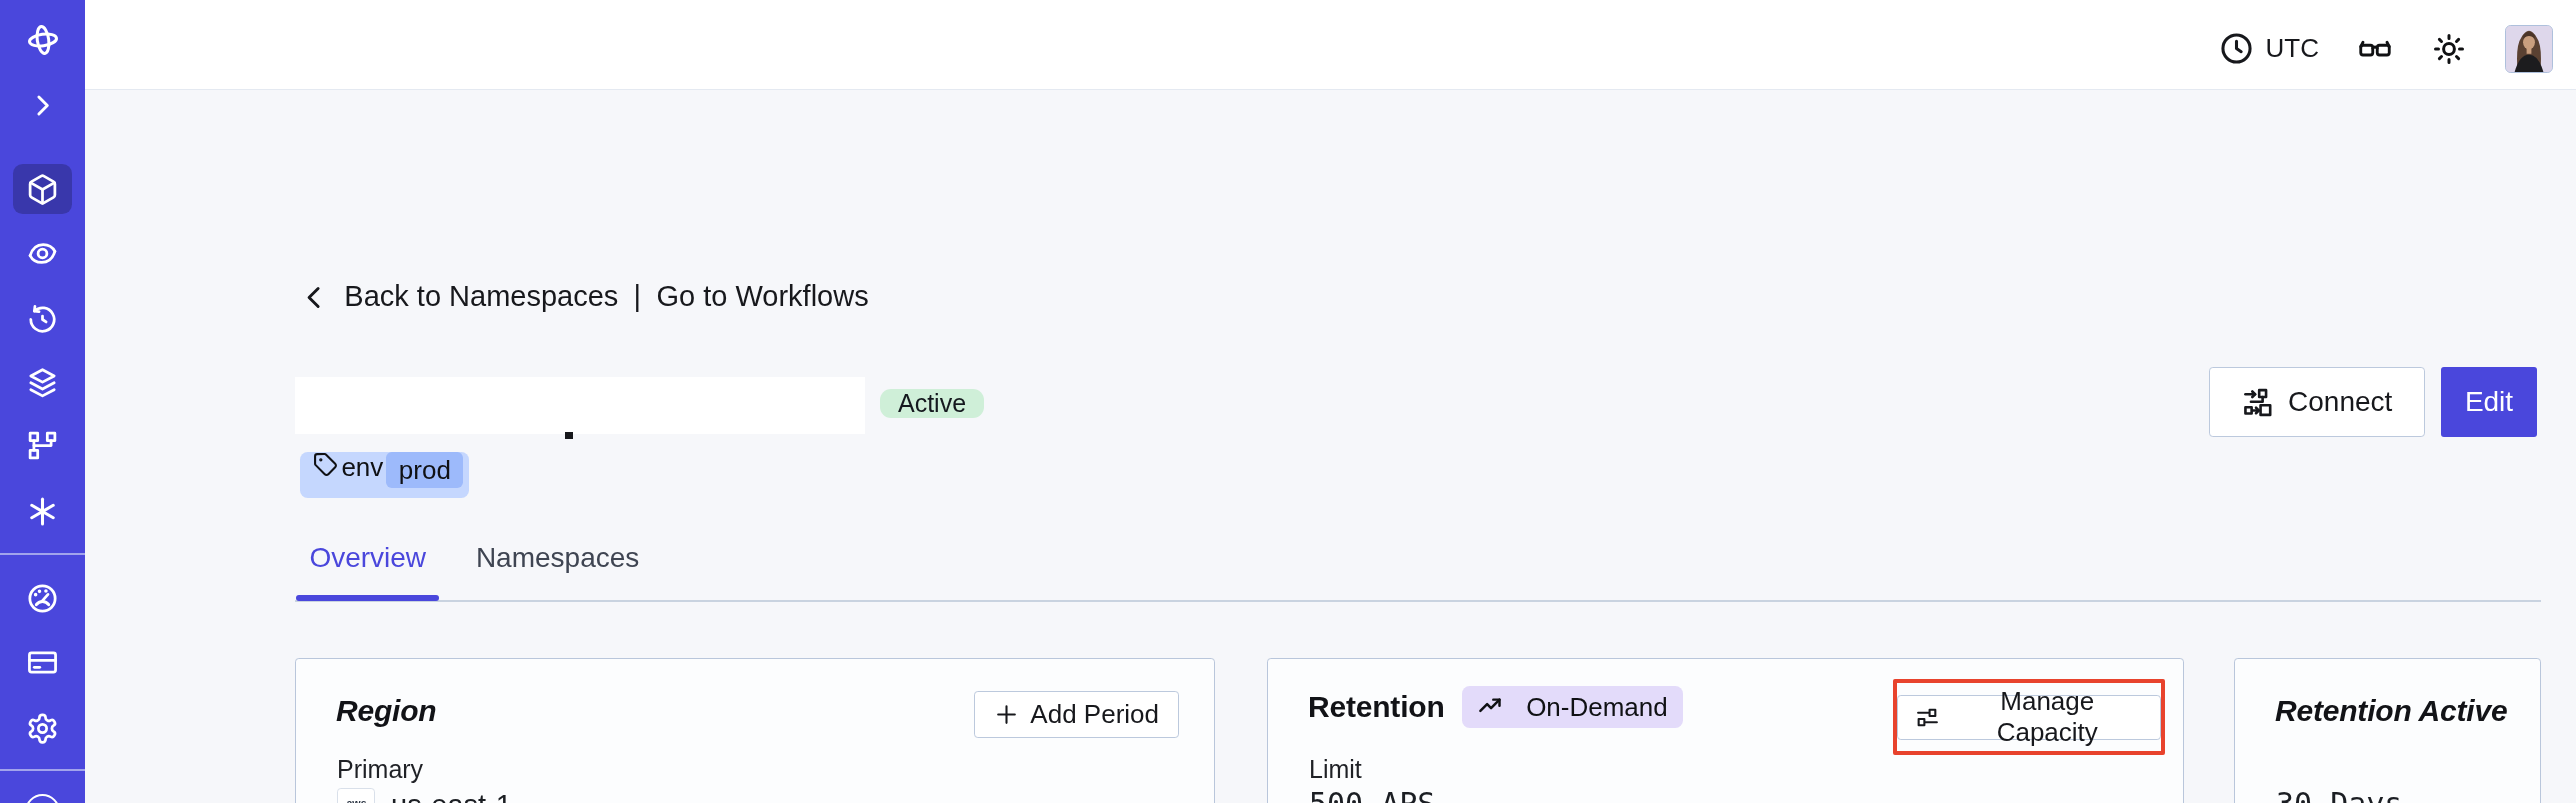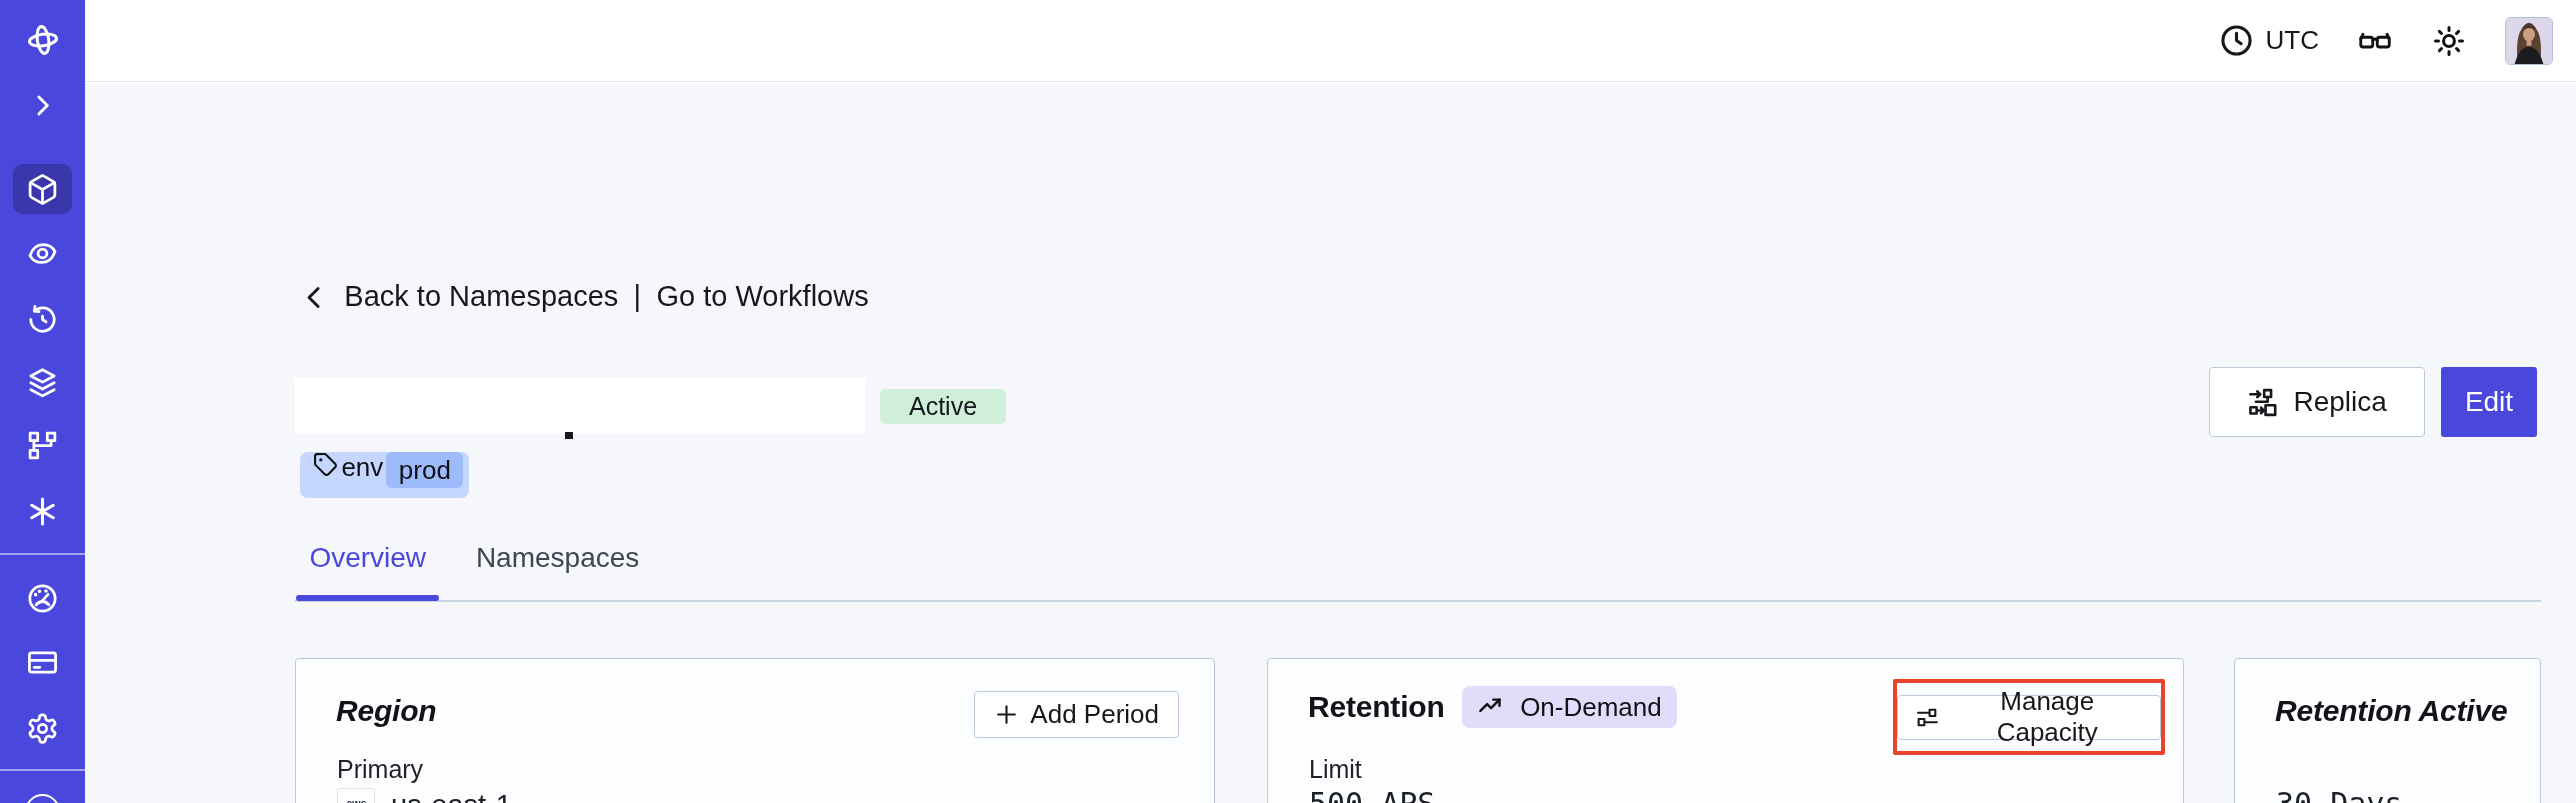--- a/index.html
+++ b/index.html
@@ -28,37 +28,37 @@
 
   
   .sidebar{position:absolute;left:0;top:0;width:85px;height:804px;background:var(--indigo);z-index:30;color:#fff;}
   .side-item{position:absolute;left:0;width:85px;height:54px;display:flex;align-items:center;justify-content:center;cursor:pointer;}
   .side-item.active::before{content:"";position:absolute;left:12.5px;top:1.9px;width:59px;height:50px;border-radius:9.6px;background:var(--indigo-dark);}
   .side-item .icon{position:relative;}
   .side-divider{position:absolute;left:0;width:85px;height:1.9px;background:rgba(235,240,250,0.55);}
   .side-partial{position:absolute;left:25px;top:794px;width:35px;height:35px;border:2.9px solid #fff;border-radius:50%;}
 
   
-  .topbar{position:absolute;left:85px;top:0;right:0;height:82px;background:#fff;border-bottom:1.9px solid #E4E9F1;display:flex;align-items:center;justify-content:flex-end;padding-right:23px;gap:38px;z-index:20;}
+  .topbar{position:absolute;left:85px;top:8px;right:0;height:82px;background:#fff;border-bottom:1.9px solid #E4E9F1;display:flex;align-items:center;justify-content:flex-end;padding-right:23px;gap:38px;z-index:20;}
   .tz-button{display:flex;align-items:center;gap:11.5px;font-size:26px;color:var(--text);cursor:pointer;}
   .topbar .tool{cursor:pointer;color:#101113;}
   .avatar{width:48px;height:48px;border-radius:5.8px;border:1.9px solid #AEC0DC;overflow:hidden;background:#DED7EB;cursor:pointer;}
   .avatar svg{display:block;width:100%;height:100%;}
 
   
   .main{position:absolute;left:85px;top:84px;right:0;bottom:0;background:var(--page-bg);}
 
   .breadcrumb{position:absolute;left:215px;top:196px;display:flex;align-items:center;gap:15.3px;font-size:29px;color:var(--text);}
   .breadcrumb .link{cursor:pointer;}
   .breadcrumb .sep{color:var(--text);}
 
   .redact-box{position:absolute;left:210px;top:293px;width:570px;height:57px;background:#FFFFFF;}
   .redact-dot{position:absolute;left:480px;top:348px;width:7.7px;height:6.7px;background:#17181C;z-index:2;}
 
-  .status-badge{position:absolute;left:795px;top:305px;height:35px;padding:0 29px;background:var(--green-badge);border-radius:6px;display:flex;align-items:center;font-size:25px;font-weight:500;color:#15181E;}
+  .status-badge{position:absolute;left:795px;top:305px;height:29px;padding:0 18px;background:var(--green-badge);border-radius:11px;display:flex;align-items:center;font-size:25px;font-weight:500;color:#15181E;}
 
   .tag-pill{position:absolute;left:215px;top:368px;height:46px;display:flex;align-items:flex-start;gap:3px;padding:0 5.8px 0 13.4px;background:var(--tag-bg);border-radius:7.7px;font-size:26px;color:#101114;}
   .tag-chip{background:var(--tag-chip);border-radius:5.8px;height:36px;display:flex;align-items:center;padding:0 12.5px;}
 
   .btn{display:flex;align-items:center;justify-content:center;cursor:pointer;background:#fff;border:1.9px solid var(--btn-border);border-radius:3.8px;color:var(--text);}
   .connect-btn{position:absolute;left:2124px;top:283px;width:216px;height:70px;gap:13.4px;font-size:28px;}
   .edit-btn{position:absolute;left:2356px;top:283px;width:96px;height:70px;background:var(--indigo);border:none;border-radius:2.9px;color:#fff;font-size:28px;display:flex;align-items:center;justify-content:center;cursor:pointer;}
 
   .tabs{position:absolute;left:211px;top:458px;display:flex;gap:23px;font-size:28px;}
   .tab{padding:0 13.4px 23px 13.4px;cursor:pointer;color:#3F4552;position:relative;}
@@ -67,21 +67,21 @@
   .tabs-rule{position:absolute;left:210px;top:516px;width:2246px;height:1.9px;background:var(--line);}
 
   .card{position:absolute;top:574px;height:199px;background:var(--card-bg);border:1.9px solid var(--card-border);border-radius:3.8px;}
   .card-title{position:absolute;left:40px;top:35px;font-size:30px;font-weight:600;color:#121317;letter-spacing:-0.2px;font-style:italic;}
   .card-label{position:absolute;left:41px;top:96px;font-size:25px;color:var(--text-soft);}
   .card-value{position:absolute;left:41px;top:127px;font-size:29px;color:#1B1E23;}
   .mono{font-family:"DejaVu Sans Mono","Liberation Mono",monospace;font-size:30px;}
 
   .small-btn{position:absolute;height:47px;padding:0 19px;gap:11.5px;font-size:26px;background:#fff;}
 
-  .hdr-badge{display:flex;align-items:center;gap:16px;height:42px;padding:0 15.3px;background:var(--lavender-badge);border-radius:7.7px;font-size:26px;color:#101114;}
+  .hdr-badge{display:flex;align-items:center;gap:22px;height:42px;padding:0 15.3px;background:var(--lavender-badge);border-radius:7.7px;font-size:26px;color:#101114;}
   .cap-header{position:absolute;left:40px;top:27px;display:flex;align-items:center;gap:17.3px;}
   .cap-header .card-title-inline{font-size:30px;font-weight:600;color:#121317;letter-spacing:-0.2px;}
 
   .highlight-box{position:absolute;left:625px;top:20px;width:272px;height:76px;border:4.8px solid var(--red);border-radius:1.9px;display:flex;align-items:center;justify-content:center;}
 
   .aws-chip{position:absolute;left:41px;top:129px;width:38px;height:38px;border:1.9px solid #D9E0EA;border-radius:3.8px;background:#fff;display:flex;align-items:center;justify-content:center;}
   .region-value{position:absolute;left:95px;top:130px;font-size:29px;color:#1B1E23;}
 </style>
 </head>
 <body>
@@ -267,21 +267,21 @@
         <path d="M2.5 6h7"></path>
           <path d="m7.5 4 2 2-2 2"></path>
         <rect x="12.5" y="3" width="5" height="5"></rect>
         <path d="M15 8v3.5H6.5"></path>
         <rect x="2.5" y="15.5" width="4.5" height="4.5"></rect>
         <path d="M7.5 17.8h4.5"></path>
           <path d="m10.2 15.8 2 2-2 2"></path>
         <rect x="13.5" y="14" width="7" height="7"></rect>
       </svg>
     </span>
-    <span>Replica</span>
+    <span>Connect</span>
   </button>
   <button class="edit-btn">
     <span>Edit</span>
   </button>
 
   <div class="tabs">
     <div class="tab active">Overview</div>
     <div class="tab">Namespaces</div>
   </div>
   <div class="tabs-rule"></div>

